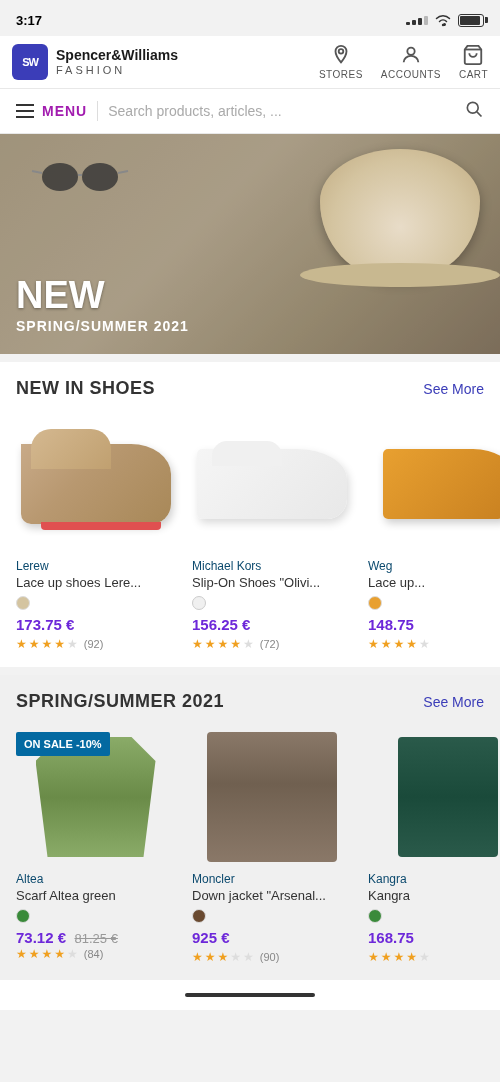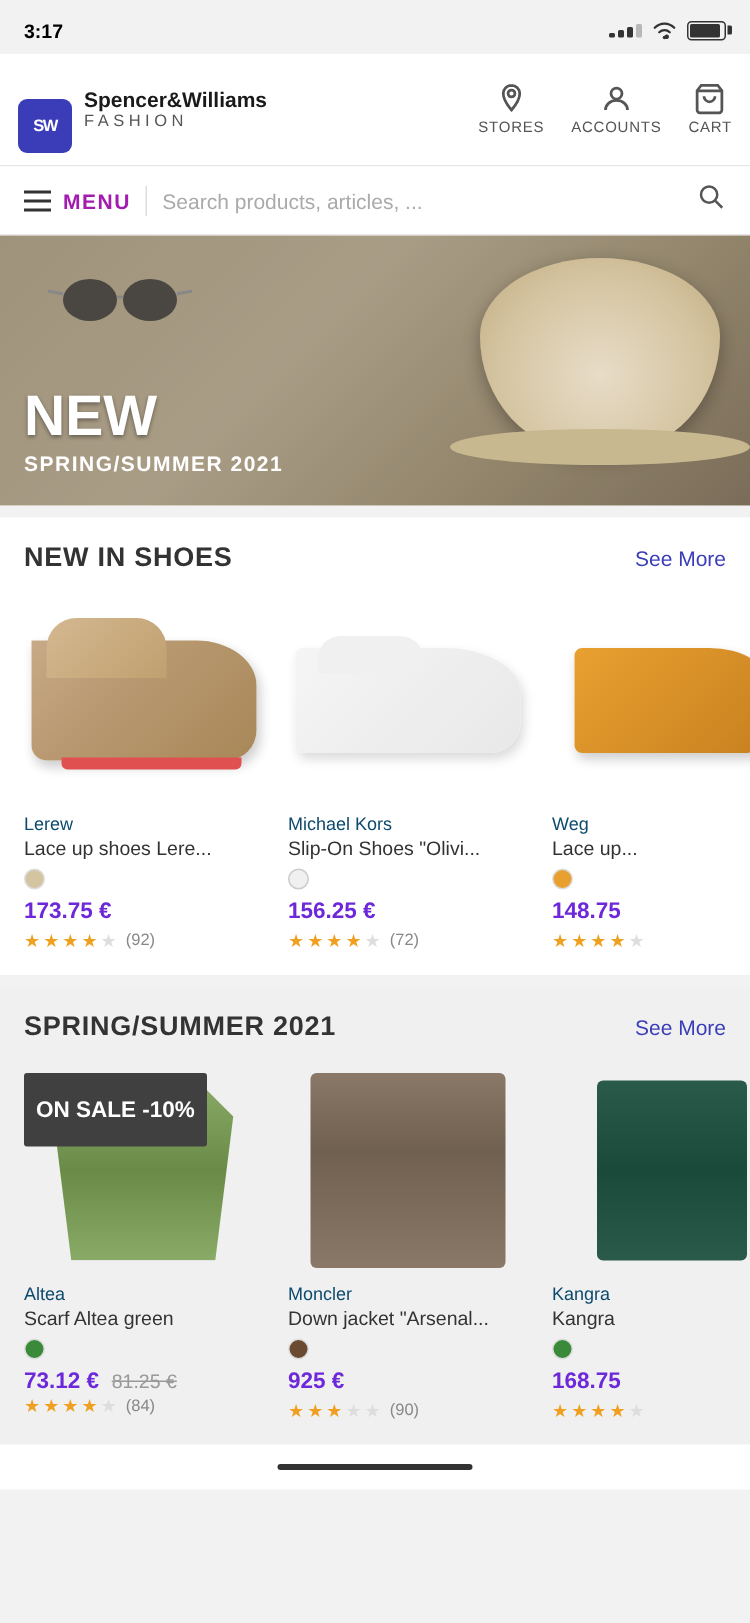--- a/index.html
+++ b/index.html
@@ -39,21 +39,20 @@
       border-bottom: 1px solid #e8e8e8;
     }
     .logo-area { display: flex; align-items: center; gap: 8px; }
     .logo-badge {
       width: 36px; height: 36px;
       background: #3b3db8;
       border-radius: 6px;
       display: flex; align-items: center; justify-content: center;
       color: white; font-size: 11px; font-weight: 800;
       letter-spacing: -1px;
-      margin-top: 22px;
     }
     .logo-text { display: flex; flex-direction: column; line-height: 1.2; }
     .logo-brand { font-size: 14px; font-weight: 700; color: #1a1a1a; }
     .logo-sub { font-size: 11px; font-weight: 400; letter-spacing: 3px; color: #555; }
     .header-nav { display: flex; gap: 18px; }
     .nav-item { display: flex; flex-direction: column; align-items: center; gap: 3px; cursor: pointer; }
     .nav-icon { width: 22px; height: 22px; }
     .nav-label { font-size: 10px; color: #555; font-weight: 500; letter-spacing: 0.5px; }
 
     
@@ -70,21 +69,21 @@
     .hamburger span { display: block; width: 18px; height: 2px; background: #333; }
     .menu-label { font-size: 14px; font-weight: 700; color: #a21caf; letter-spacing: 1px; }
     .divider-v { width: 1px; height: 20px; background: #ddd; }
     .search-input-area { flex: 1; display: flex; align-items: center; gap: 8px; }
     .search-placeholder { font-size: 14px; color: #aaa; flex: 1; }
     .search-icon svg { width: 20px; height: 20px; }
 
     
     .hero {
       width: 100%;
-      height: 180px;
+      height: 220px;
       position: relative;
       overflow: hidden;
       background: linear-gradient(135deg, #c8b89a 0%, #d4c4a8 40%, #b8a888 70%, #9a8870 100%);
     }
     .hero-overlay {
       position: absolute; left: 0; top: 0; right: 0; bottom: 0;
       background: rgba(0,0,0,0.2);
     }
     .hero-content {
       position: absolute; bottom: 20px; left: 16px;
@@ -191,25 +190,25 @@
 
     .clothing-3 {
       width: 100px; height: 120px;
       background: linear-gradient(180deg, #2a5a4a 0%, #1a4a3a 50%, #2a5a4a 100%);
       position: relative;
       border-radius: 4px;
     }
 
     .sale-badge {
       position: absolute; top: 0; left: 0;
-      background: #404040;
+      background: #0369a1;
       color: white;
-      font-size: 15px;
+      font-size: 11px;
       font-weight: 700;
-      padding: 16px 8px;
+      padding: 6px 8px;
       border-radius: 2px;
     }
 
     .product-brand { font-size: 12px; color: #0c4a6e; margin-bottom: 2px; }
     .product-name { font-size: 13px; color: #333; font-weight: 500; margin-bottom: 6px; }
     .color-dot { width: 14px; height: 14px; border-radius: 50%; border: 1px solid #ddd; margin-bottom: 6px; }
     .product-price { font-size: 15px; color: #6d28d9; font-weight: 700; margin-bottom: 4px; }
     .product-price-original { font-size: 13px; color: #999; text-decoration: line-through; margin-left: 4px; font-weight: 400; }
     .stars { display: flex; align-items: center; gap: 2px; }
     .star { color: #f0a020; font-size: 12px; }

